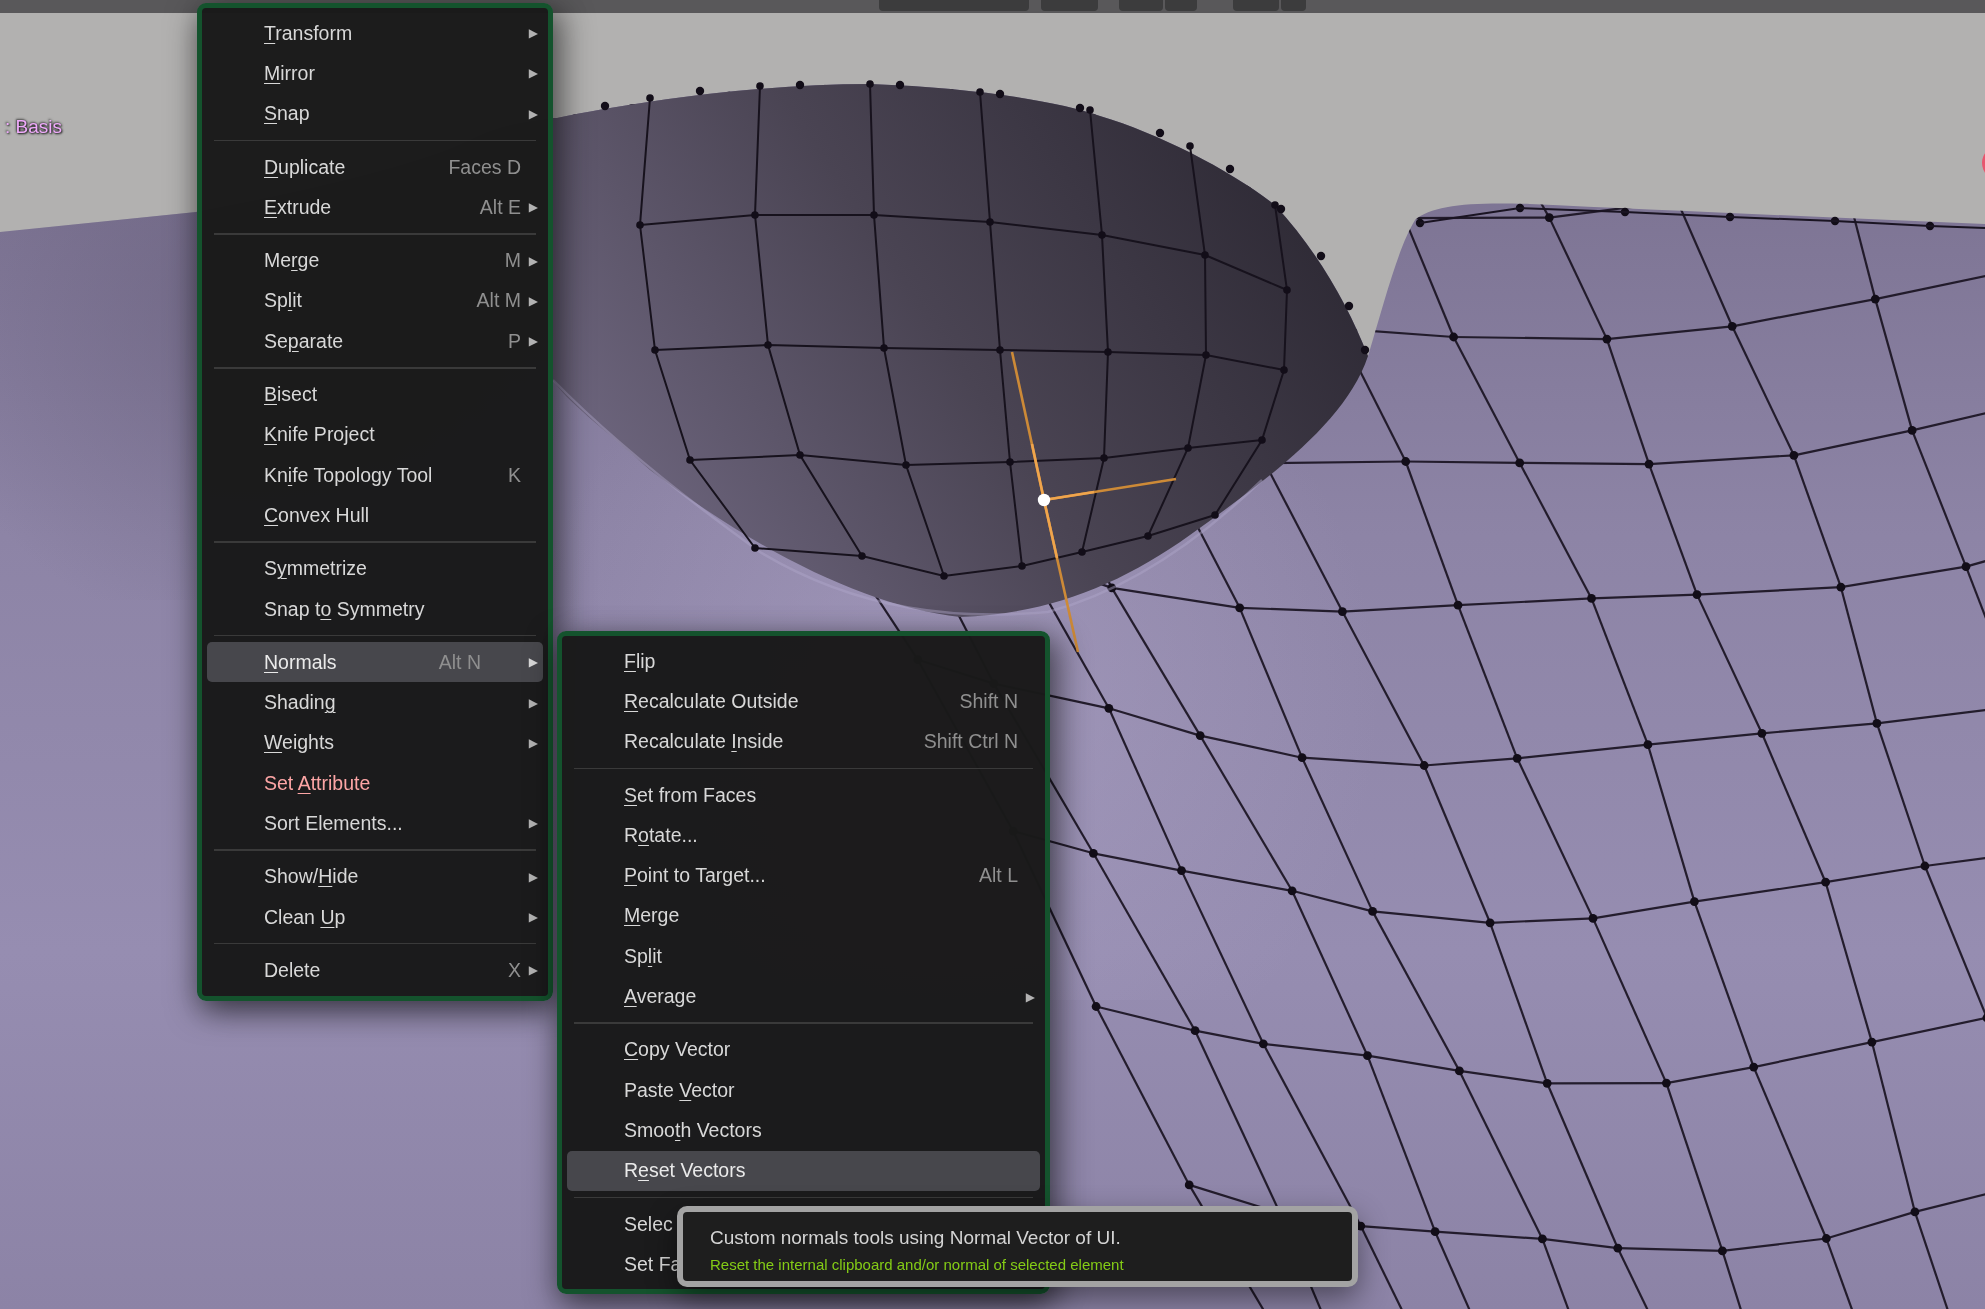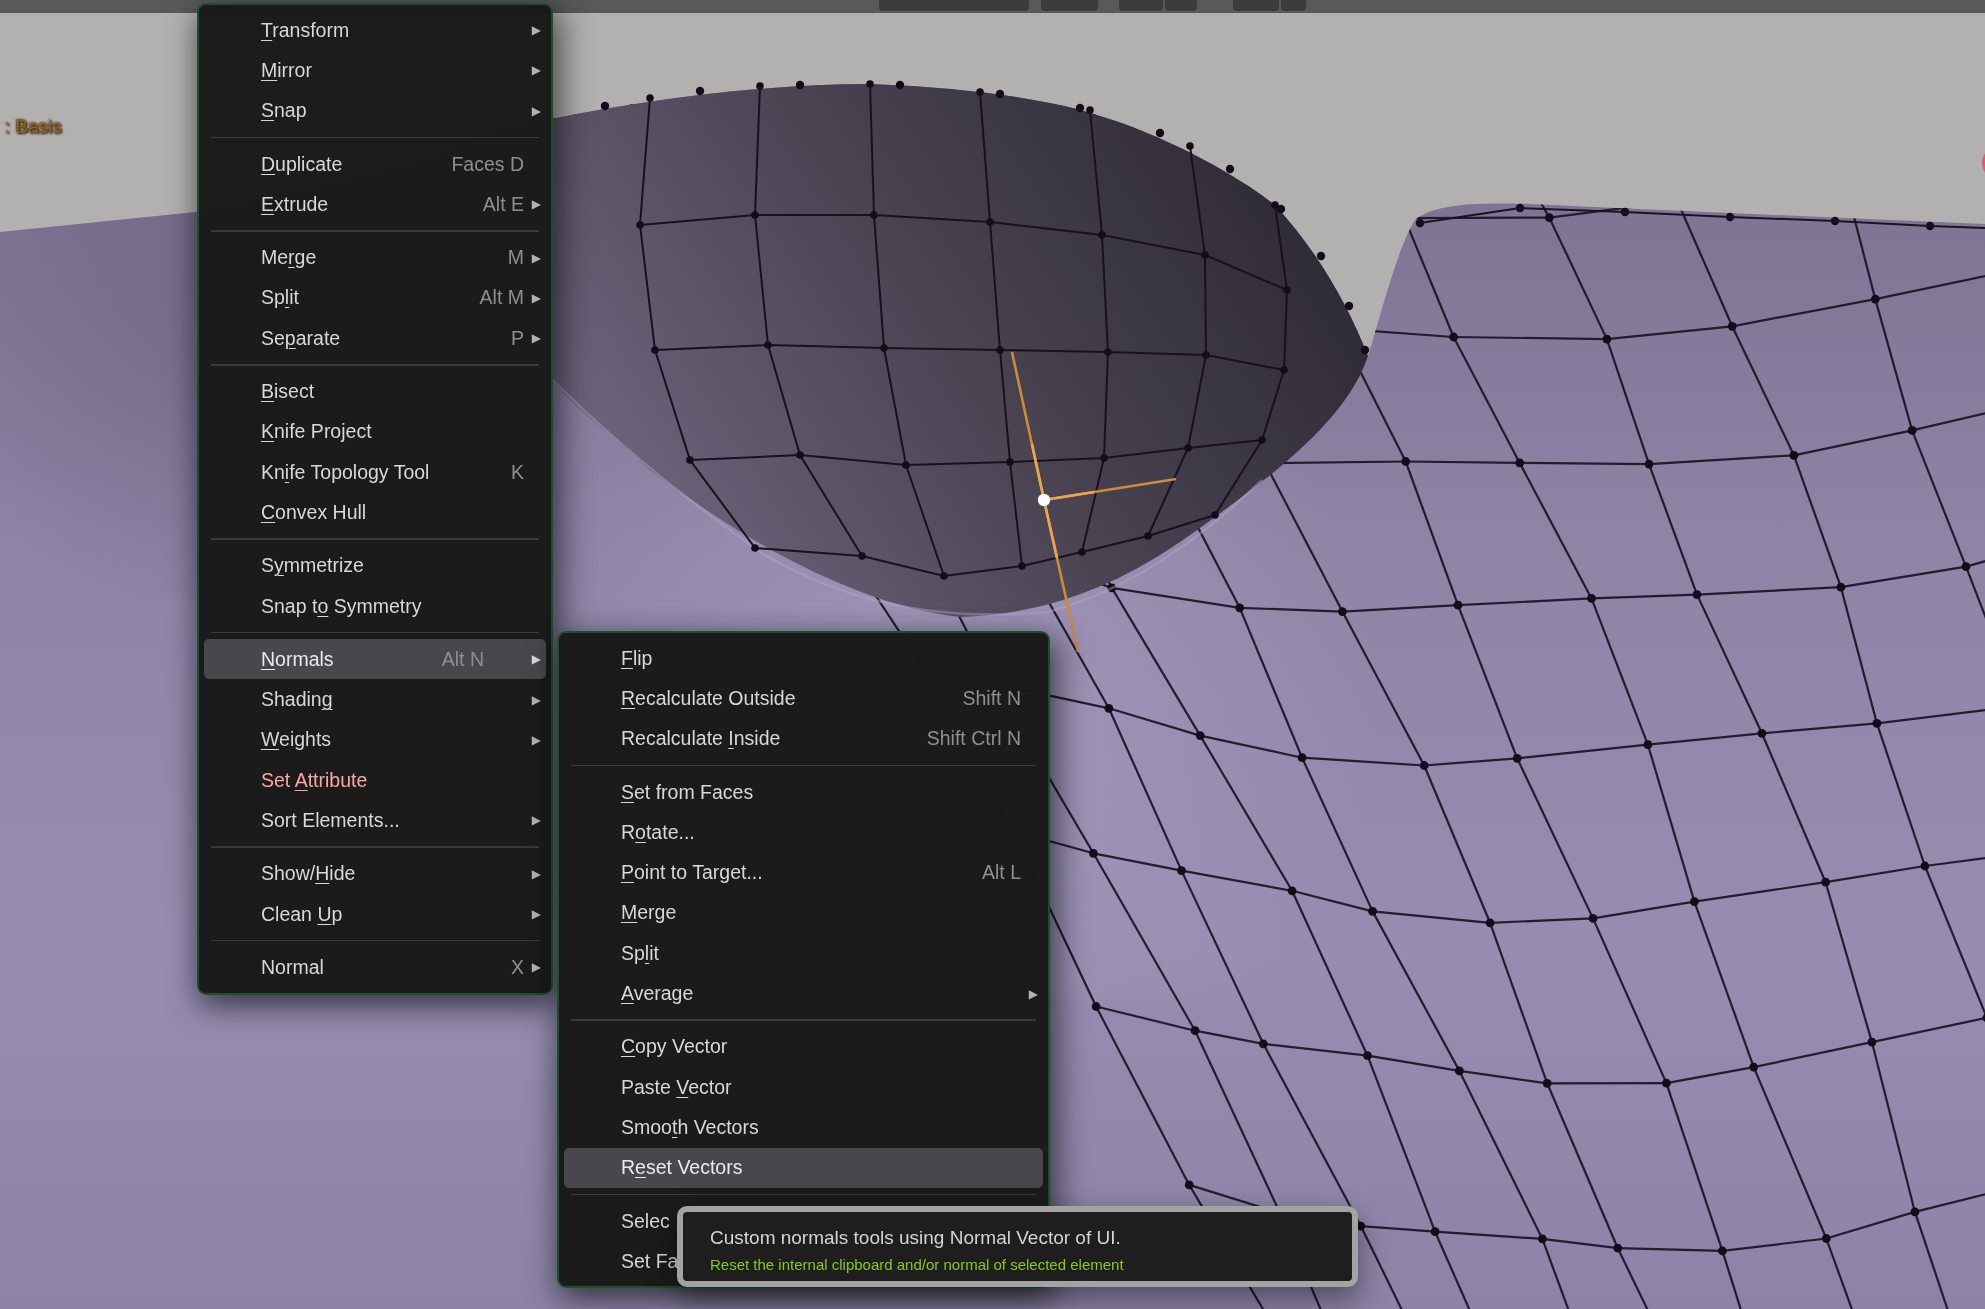--- a/index.html
+++ b/index.html
@@ -1,25 +1,25 @@
 <!DOCTYPE html>
 <html><head>
 <meta charset="utf-8">
 <style>
   html,body{margin:0;padding:0;background:#000;}
   body{width:1985px;height:1309px;position:relative;overflow:hidden;
        font-family:"Liberation Sans","DejaVu Sans",sans-serif;}
   #scene{position:absolute;left:0;top:0;z-index:0;}
 
   
-  .vp-label{position:absolute;left:5px;top:116px;z-index:2;font-size:19px;color:#a16207;
+  .vp-label{position:absolute;left:5px;top:116px;z-index:2;font-size:19px;color:#f0abfc;
     text-shadow:1px 1px 2px rgba(0,0,0,.85),-1px -1px 2px rgba(0,0,0,.45),0 0 3px rgba(0,0,0,.6);}
 
   
-  .panel{position:absolute;background:rgba(25,25,25,.985);border:2px solid #14532d;border-radius:9px;
+  .panel{position:absolute;background:rgba(25,25,25,.985);border:5px solid #14532d;border-radius:9px;
     box-shadow:0 10px 30px rgba(0,0,0,.5),14px 6px 30px rgba(0,0,0,.25);
     padding:5px 0;box-sizing:border-box;}
   #main-menu{left:197px;top:3px;width:356px;z-index:3;}
   #sub-menu{left:557px;top:631px;width:493px;z-index:4;}
   .mi{height:40.3px;display:flex;align-items:center;padding:0 10px 0 62px;cursor:default;}
   .mi .lbl{font-size:19.5px;color:#d8d8d8;white-space:nowrap;}
   .mi .sc{margin-left:auto;font-size:19.5px;color:#8f8f8f;white-space:nowrap;}
   .mi .arr{width:17px;text-align:right;font-size:12px;color:#b2b2b2;flex:none;}
   .mi.hl{background:#47474c;border-radius:5px;margin:0 5px;padding:0 5px 0 57px;gap:40px;}
   .mi.hl .lbl{color:#eaeaea;}
@@ -606,21 +606,21 @@
     </div>
     <div class="mi">
       <span class="lbl">Clean <span class="u">U</span>p</span>
       <span class="sc"></span>
       <span class="arr">▶</span>
     </div>
     <div class="sep">
       <i></i>
     </div>
     <div class="mi">
-      <span class="lbl">Normal</span>
+      <span class="lbl">Delete</span>
       <span class="sc">X</span>
       <span class="arr">▶</span>
     </div>
   </div>
 
 <div id="sub-menu" class="panel">
     <div class="mi">
       <span class="lbl"><span class="u">F</span>lip</span>
       <span class="sc"></span>
       <span class="arr"></span>

